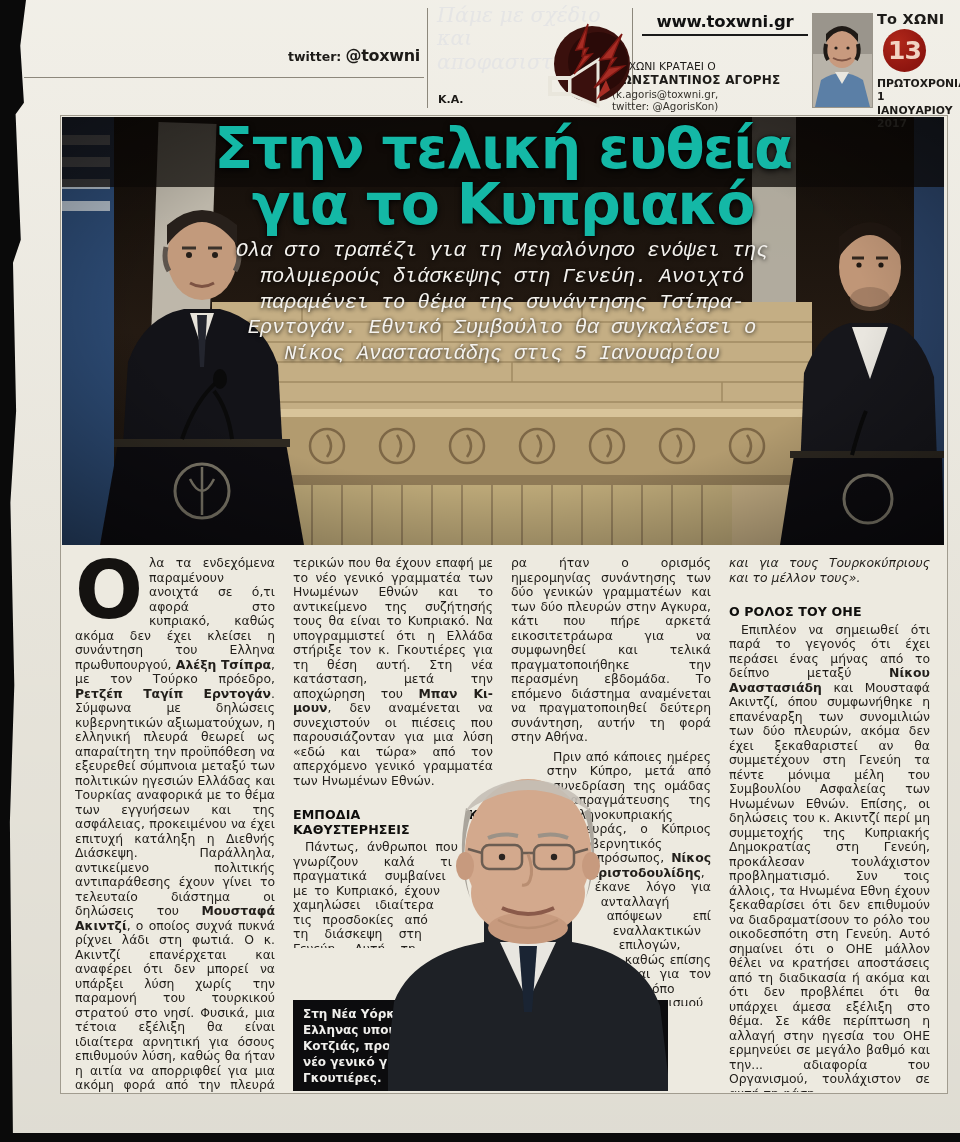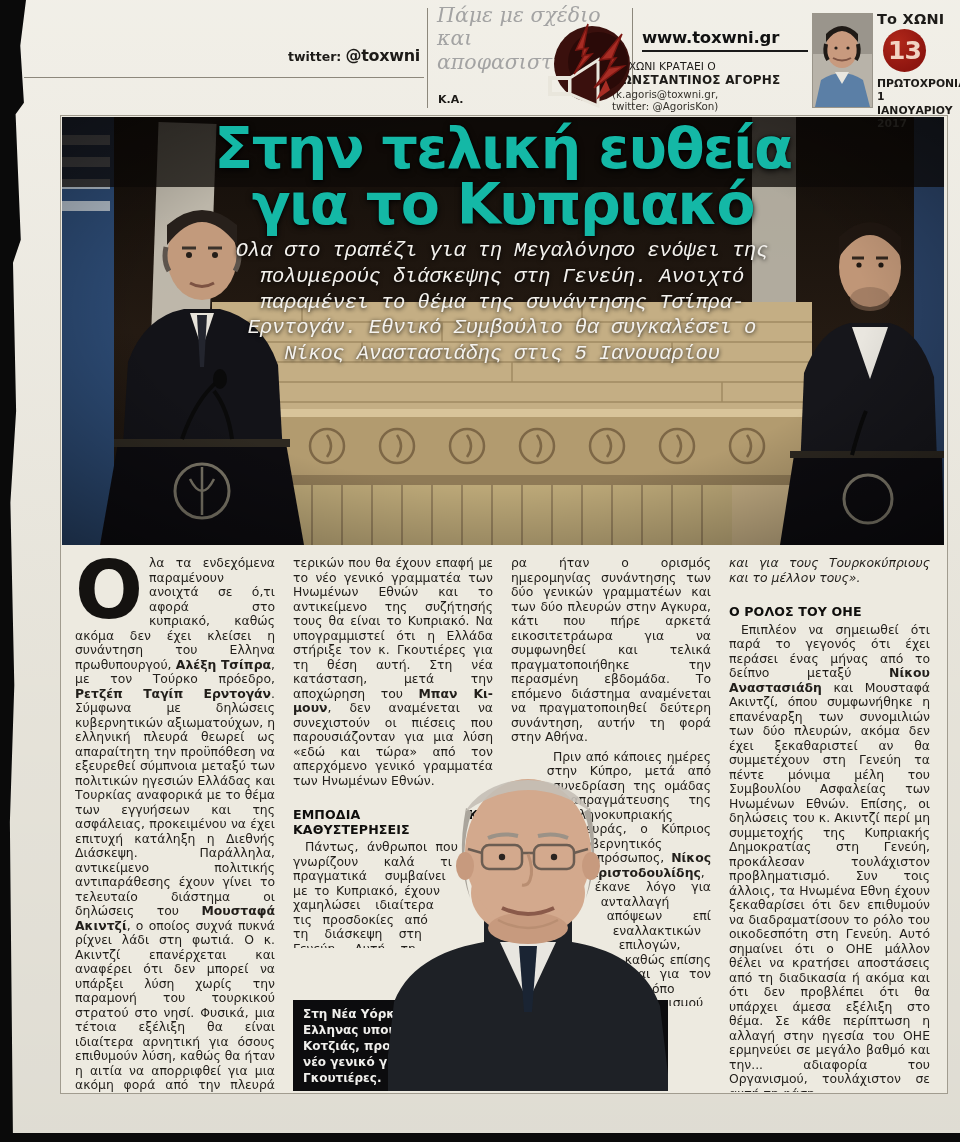--- a/index.html
+++ b/index.html
@@ -14,24 +14,24 @@
     clip-path:polygon(0 0,100% 0,78% 4%,92% 9%,60% 10%,80% 21%,50% 23%,62% 36%,40% 44%,55% 60%,38% 72%,50% 100%,0 100%);z-index:40;}
   .scan-edge-bottom{position:absolute;left:0;bottom:0;width:960px;height:9px;background:#0a0a0a;z-index:40;}
 
   
   .hdr-rule-h{position:absolute;background:#8d887c;height:1px;z-index:3;}
   .hdr-rule-v{position:absolute;background:#8d887c;width:1px;z-index:3;}
   .tw-block{position:absolute;left:120px;top:46px;width:300px;text-align:right;font-size:13px;z-index:3;}
   .tw-block .lbl{font-weight:bold;font-size:12.5px;}
   .tw-block .hnd{font-weight:bold;font-size:16px;letter-spacing:-.3px;}
   .quote-block{position:absolute;left:437px;top:4px;width:195px;z-index:3;
-    font-family:"DejaVu Serif","Liberation Serif",serif;font-style:italic;font-size:20.5px;line-height:1.14;color:#a3a3a3;}
+    font-family:"DejaVu Serif","Liberation Serif",serif;font-style:italic;font-size:20.5px;line-height:1.14;color:#e5e5e5;}
   .quote-sig{position:absolute;left:438px;top:93px;font-size:11px;font-weight:bold;z-index:5;}
   .logo-wrap{position:absolute;left:536px;top:16px;width:108px;height:96px;z-index:4;}
-  .site-block{position:absolute;left:642px;top:28px;width:166px;z-index:3;}
+  .site-block{position:absolute;left:642px;top:12px;width:166px;z-index:3;text-align:center;}
   .site-url{font-weight:bold;font-size:16.5px;letter-spacing:-.2px;color:#111;}
   .site-underline{margin-top:3px;height:2px;background:#1a1a1a;width:166px;}
   .credit-block{position:absolute;left:612px;top:60px;width:196px;text-align:left;z-index:3;line-height:1.22;}
   .credit-block .c1{font-size:10.8px;}
   .credit-block .c2{font-size:12px;font-weight:bold;letter-spacing:.2px;}
   .credit-block .c3,.credit-block .c4{font-size:10.3px;color:#33302a;}
   .hdr-avatar{position:absolute;left:812px;top:13px;width:59px;height:93px;border:1px solid #9a958a;z-index:3;}
   .brand-block{position:absolute;left:877px;top:11px;width:75px;font-size:14.5px;font-weight:800;letter-spacing:.2px;z-index:3;}
   .page-badge{position:absolute;left:883px;top:29px;width:43px;height:43px;border-radius:50%;
     background:radial-gradient(circle at 35% 30%,#b0271a,#8e150f 70%);display:flex;align-items:center;justify-content:center;z-index:3;}

